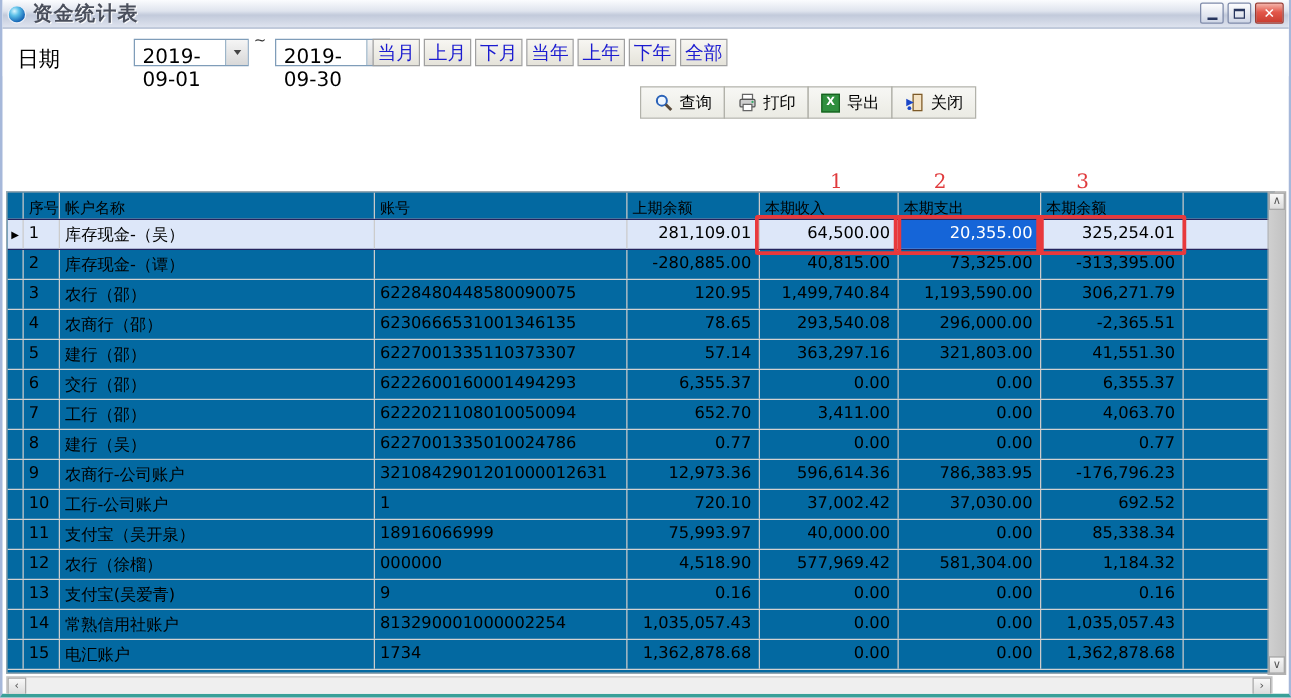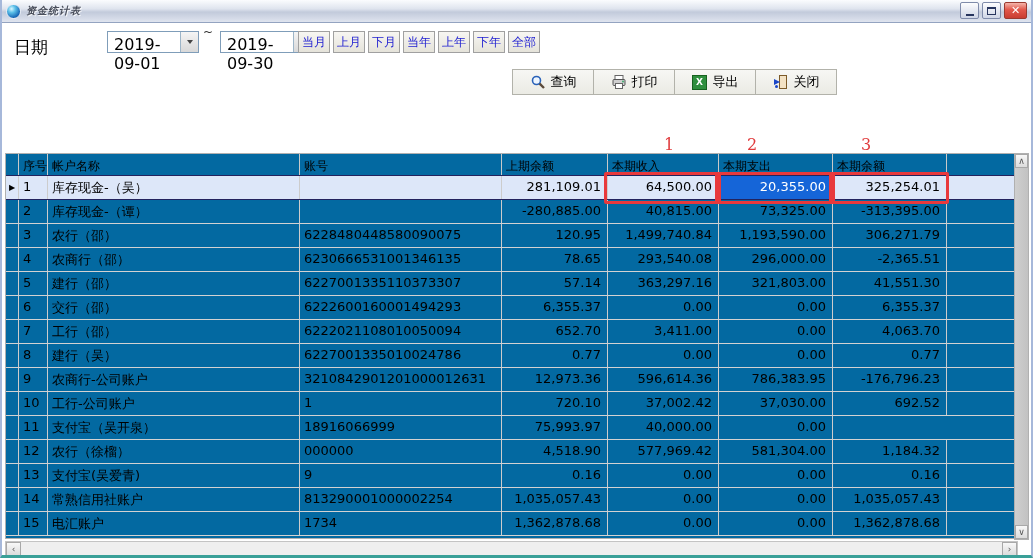--- a/index.html
+++ b/index.html
@@ -11,22 +11,22 @@
   }
   
   .titlebar{
     position:absolute;left:0;top:0;right:0;height:22px;
     background:linear-gradient(180deg,#fbfcfe 0%,#dfe4ee 40%,#c2cadb 55%,#dfe4ef 100%);
     border-bottom:1px solid #93a3c0;display:flex;align-items:center;
   }
   .app-icon{width:15px;height:15px;border-radius:50%;margin:0 5px 0 4px;
     background:radial-gradient(circle at 35% 30%,#d9f6ff 0%,#5cc0e8 30%,#1a6ab8 70%,#0a3c78 100%);
     border:1px solid #e9eef7;box-sizing:border-box;}
-  .title-text{font-size:10px;font-weight:bold;color:#4a4f5c;
-    text-shadow:1px 1px 0 rgba(255,255,255,.85);letter-spacing:1px;font-style:italic;}
+  .title-text{font-size:16px;font-weight:bold;color:#4a4f5c;
+    text-shadow:1px 1px 0 rgba(255,255,255,.85);letter-spacing:1px;}
   .win-btns{position:absolute;right:4px;top:2px;display:flex;gap:3px;}
   .win-btn{width:19px;height:17px;box-sizing:border-box;border:1px solid #7f8baa;border-radius:2px;
     background:linear-gradient(180deg,#fdfdfe,#cfd6e6);display:flex;align-items:center;justify-content:center;
     font-size:10px;color:#27355e;line-height:1;}
   .win-btn.close{width:23px;border:1px solid #9a3a30;color:#fff;font-weight:bold;font-size:11px;
     background:linear-gradient(180deg,#f4b4aa 0%,#e2574a 45%,#c93d31 100%);}
   .win-btn .min-glyph{display:block;width:8px;height:2px;background:#27355e;margin-top:8px;}
   .win-btn .max-glyph{display:block;width:9px;height:8px;border:1px solid #27355e;border-top-width:2px;box-sizing:border-box;}
   
   .filter-row{position:absolute;left:0;top:23px;right:0;height:38px;background:#fff;}
@@ -35,25 +35,25 @@
     border:1px solid #7f9db9;background:#fff;}
   .combo.from{left:105px;width:92px;}
   .combo.to{left:218px;width:92px;}
   .combo-value{flex:1;font-size:16px;color:#000;padding:3px 0 0 6px;}
   .combo-arrow{width:17px;border-left:1px solid #9db5c8;
     background:linear-gradient(180deg,#f5f5f5,#d8d8d8);display:flex;align-items:center;justify-content:center;}
   .combo-arrow::after{content:"";width:0;height:0;border-left:3px solid transparent;border-right:3px solid transparent;border-top:4px solid #444;}
   .tilde{position:absolute;left:201px;top:2px;font-size:12px;color:#333;}
   .range-buttons{position:absolute;left:296px;top:8px;display:flex;gap:3px;}
   .range-btn{min-width:32px;height:22px;box-sizing:border-box;border:1px solid #a0a0a0;
-    background:linear-gradient(180deg,#f7f6f2,#e5e3da);color:#1b1bd0;font-size:12px;
+    background:linear-gradient(180deg,#f7f6f2,#e5e3da);color:#1b1bd0;font-size:15px;
     display:flex;align-items:center;justify-content:center;padding:0 3px;}
   
   .toolbar{position:absolute;left:510px;top:69px;display:flex;}
-  .tool-btn{width:82px;height:26px;box-sizing:border-box;border:1px solid #b2b2aa;margin-left:-1px;
+  .tool-btn{width:68px;height:26px;box-sizing:border-box;border:1px solid #b2b2aa;margin-left:-1px;
     background:linear-gradient(180deg,#f7f7f4,#ebebe4);display:flex;align-items:center;justify-content:center;
     gap:5px;font-size:13px;color:#000;}
   .tool-btn:first-child{margin-left:0;}
   .tool-icon{width:16px;height:16px;display:flex;align-items:center;justify-content:center;flex:none;}
   .excel-chip{width:13px;height:13px;background:#2f8f3e;border:1px solid #17611f;color:#fff;
     font-size:9px;font-weight:bold;display:flex;align-items:center;justify-content:center;}
   .door-chip{position:relative;width:14px;height:14px;}
   .door-chip .door{position:absolute;left:5px;top:0;width:8px;height:14px;background:#f3e2c4;border:1px solid #7c5a28;box-sizing:border-box;}
   .door-chip .arrow{position:absolute;left:0;top:4px;width:0;height:0;border-top:3px solid transparent;border-bottom:3px solid transparent;border-left:6px solid #1a46c8;}
   .door-chip .dot{position:absolute;left:1px;top:10px;width:3px;height:3px;background:#1a46c8;border-radius:50%;}
@@ -311,20 +311,21 @@
           <div class="td col-fill"></div>
         </div>
         <div class="tr">
           <div class="td col-ind"></div>
           <div class="td col-seq">11</div>
           <div class="td col-name">支付宝（吴开泉）</div>
           <div class="td col-account">18916066999</div>
           <div class="td col-prev num">75,993.97</div>
           <div class="td col-income num">40,000.00</div>
           <div class="td col-expense num">0.00</div>
+          <div class="td col-balance num">85,338.34</div>
           <div class="td col-fill"></div>
         </div>
         <div class="tr">
           <div class="td col-ind"></div>
           <div class="td col-seq">12</div>
           <div class="td col-name">农行（徐榴）</div>
           <div class="td col-account">000000</div>
           <div class="td col-prev num">4,518.90</div>
           <div class="td col-income num">577,969.42</div>
           <div class="td col-expense num">581,304.00</div>

